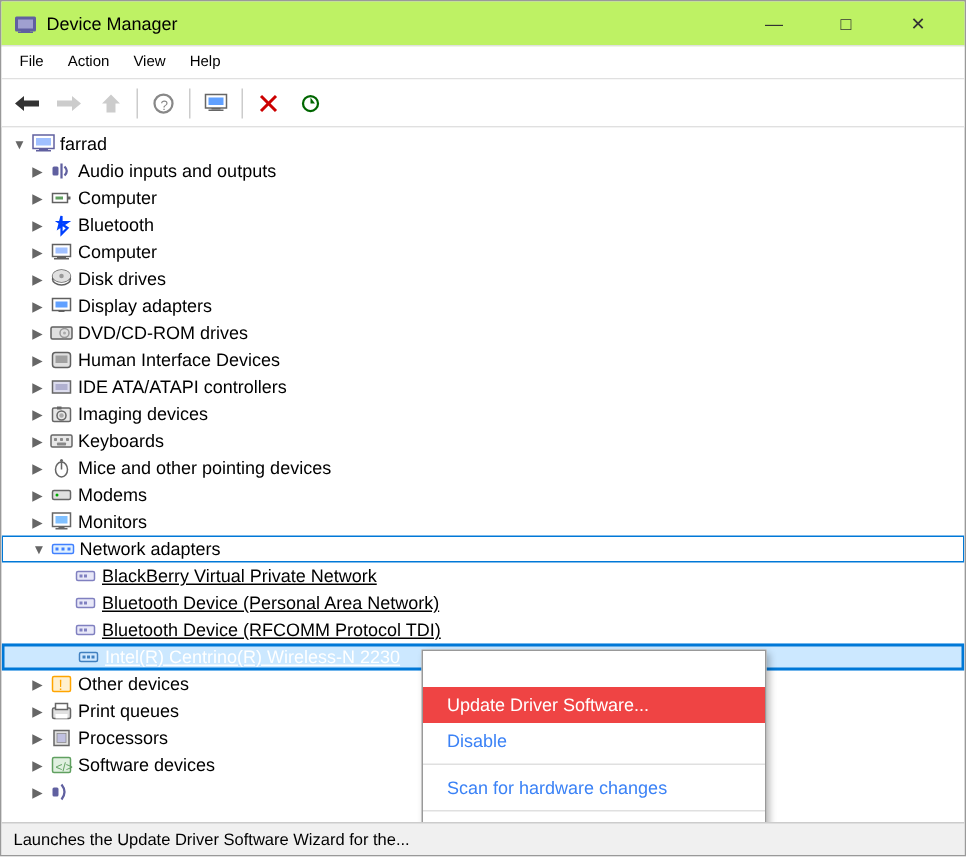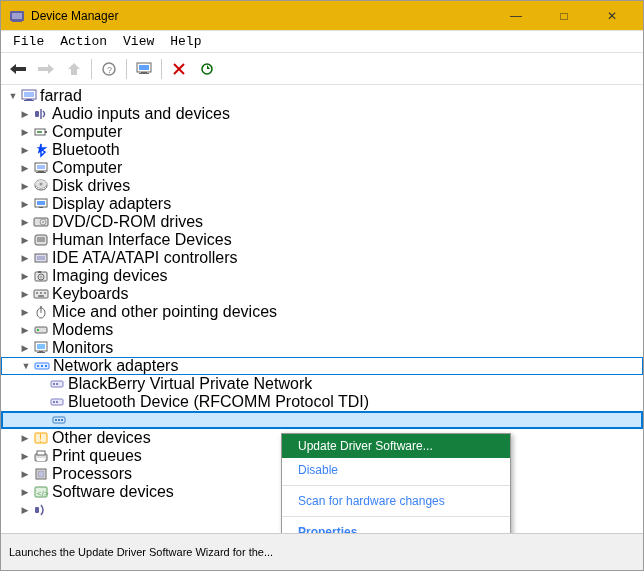--- a/index.html
+++ b/index.html
@@ -16,21 +16,21 @@
     .window {
       width: 644px;
       height: 571px;
       border: 1px solid #999;
       display: flex;
       flex-direction: column;
       background: #fff;
     }
 
     .title-bar {
-      background: #eab308;
+      background: #bef264;
       height: 30px;
       display: flex;
       align-items: center;
       padding: 0 8px;
       border-bottom: 1px solid #e0e0e0;
       user-select: none;
     }
 
     .title-bar-icon {
       width: 16px;
@@ -69,23 +69,22 @@
       background: #fff;
       display: flex;
       align-items: center;
       padding: 0 4px;
       border-bottom: 1px solid #e0e0e0;
     }
 
     .menu-item {
       padding: 2px 8px;
       cursor: pointer;
-      font-size: 13px;
+      font-size: 10px;
       color: #000;
-      font-family: Liberation Mono, monospace;
     }
 
     
     .toolbar {
       height: 32px;
       background: #fff;
       border-bottom: 1px solid #e0e0e0;
       display: flex;
       align-items: center;
       padding: 0 4px;
@@ -154,21 +153,21 @@
       width: 16px;
       height: 16px;
       margin-right: 3px;
       flex-shrink: 0;
       display: flex;
       align-items: center;
       justify-content: center;
     }
 
     .item-label {
-      font-size: 16px;
+      font-size: 12px;
     }
 
     
     .tree-area::-webkit-scrollbar { width: 16px; }
     .tree-area::-webkit-scrollbar-track { background: #f0f0f0; }
     .tree-area::-webkit-scrollbar-thumb { background: #c0c0c0; border: 3px solid #f0f0f0; }
 
     
     .context-menu {
       position: absolute;
@@ -180,42 +179,42 @@
       box-shadow: 2px 2px 5px rgba(0,0,0,0.3);
       z-index: 100;
     }
 
     .ctx-item {
       padding: 5px 16px;
       cursor: pointer;
       font-size: 12px;
       color: #3b82f6;
     }
-    .ctx-item.active { background: #15803d; color: #fff; }
+    .ctx-item.active { background: #ef4444; color: #fff; margin-top: 24px; }
     .ctx-item.bold { font-weight: bold; }
     .ctx-separator {
       height: 1px;
       background: #e0e0e0;
       margin: 3px 0;
     }
 
     
     .status-bar {
-      height: 37px;
+      height: 22px;
       background: #f0f0f0;
       border-top: 1px solid #ccc;
       display: flex;
       align-items: center;
       padding: 0 8px;
       font-size: 11px;
       color: #000;
     }
 
     .indent1 { padding-left: 16px; }
-    .indent2 { padding-left: 32px; }
+    .indent2 { padding-left: 32px; text-decoration: underline; }
   </style>
 </head>
 <body>
 
 <div class="window">
 
   <div class="title-bar">
     <div class="title-bar-icon">
       <svg width="16" height="16" viewBox="0 0 16 16">
         <rect x="1" y="3" width="14" height="10" fill="#6060a0" rx="1"></rect>
@@ -303,21 +302,21 @@
       </div>
 
       <div class="tree-item indent1">
         <span class="expand-btn">▶</span>
         <span class="item-icon">
           <svg width="16" height="16" viewBox="0 0 16 16">
             <rect x="2" y="5" width="4" height="6" fill="#6060a0" rx="1"></rect>
             <path d="M8 3 L8 13 M10 5 Q13 8 10 11" stroke="#6060a0" fill="none" stroke-width="1.5"></path>
           </svg>
         </span>
-        <span class="item-label">Audio inputs and devices</span>
+        <span class="item-label">Audio inputs and outputs</span>
       </div>
 
       <div class="tree-item indent1">
         <span class="expand-btn">▶</span>
         <span class="item-icon">
           <svg width="16" height="16" viewBox="0 0 16 16">
             <rect x="2" y="5" width="10" height="6" fill="none" stroke="#606060" stroke-width="1"></rect>
             <rect x="12" y="7" width="2" height="2" fill="#606060"></rect>
             <rect x="4" y="7" width="5" height="2" fill="#60a060"></rect>
           </svg>
@@ -488,20 +487,31 @@
         <span class="item-icon">
           <svg width="16" height="16" viewBox="0 0 16 16">
             <rect x="2" y="5" width="12" height="6" fill="#e8e8f8" stroke="#8080c0" stroke-width="1" rx="1"></rect>
             <rect x="4" y="7" width="2" height="2" fill="#8080c0"></rect>
             <rect x="7" y="7" width="2" height="2" fill="#8080c0"></rect>
           </svg>
         </span>
         <span class="item-label">BlackBerry Virtual Private Network</span>
       </div>
 
+      <div class="tree-item indent2">
+        <span class="expand-btn" style="visibility:hidden;">▶</span>
+        <span class="item-icon">
+          <svg width="16" height="16" viewBox="0 0 16 16">
+            <rect x="2" y="5" width="12" height="6" fill="#e8e8f8" stroke="#8080c0" stroke-width="1" rx="1"></rect>
+            <rect x="4" y="7" width="2" height="2" fill="#8080c0"></rect>
+            <rect x="7" y="7" width="2" height="2" fill="#8080c0"></rect>
+          </svg>
+        </span>
+        <span class="item-label">Bluetooth Device (Personal Area Network)</span>
+      </div>
 
       <div class="tree-item indent2">
         <span class="expand-btn" style="visibility:hidden;">▶</span>
         <span class="item-icon">
           <svg width="16" height="16" viewBox="0 0 16 16">
             <rect x="2" y="5" width="12" height="6" fill="#e8e8f8" stroke="#8080c0" stroke-width="1" rx="1"></rect>
             <rect x="4" y="7" width="2" height="2" fill="#8080c0"></rect>
             <rect x="7" y="7" width="2" height="2" fill="#8080c0"></rect>
           </svg>
         </span>
@@ -511,20 +521,21 @@
       <div class="tree-item indent2 selected" style="background:#cce8ff; border: 2px solid #0078d7;">
         <span class="expand-btn" style="visibility:hidden;">▶</span>
         <span class="item-icon">
           <svg width="16" height="16" viewBox="0 0 16 16">
             <rect x="2" y="5" width="12" height="6" fill="#d0e8ff" stroke="#4080c0" stroke-width="1" rx="1"></rect>
             <rect x="4" y="7" width="2" height="2" fill="#4080c0"></rect>
             <rect x="7" y="7" width="2" height="2" fill="#4080c0"></rect>
             <rect x="10" y="7" width="2" height="2" fill="#4080c0"></rect>
           </svg>
         </span>
+        <span class="item-label">Intel(R) Centrino(R) Wireless-N 2230</span>
       </div>
 
 
       <div class="tree-item indent1">
         <span class="expand-btn">▶</span>
         <span class="item-icon">
           <svg width="16" height="16" viewBox="0 0 16 16">
             <rect x="2" y="3" width="12" height="10" fill="#fff0d0" stroke="#ffa500" stroke-width="1" rx="1"></rect>
             <text x="6" y="12" font-size="10" fill="#ffa500">!</text>
           </svg>

